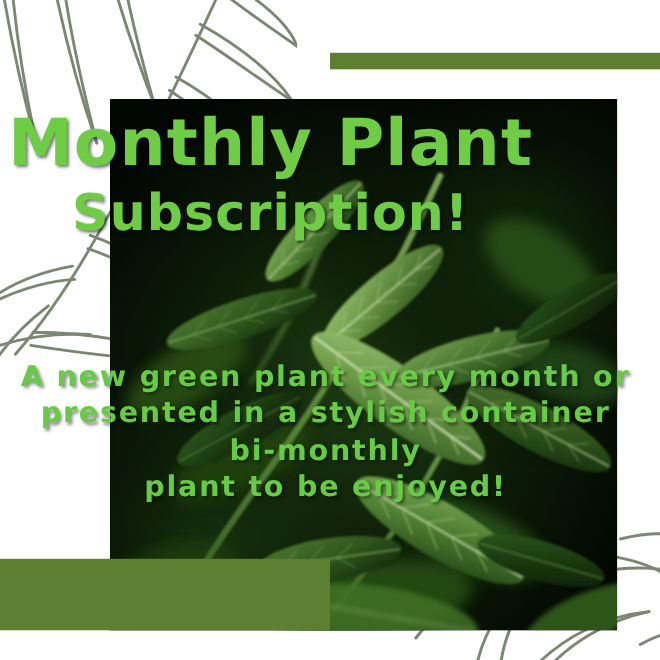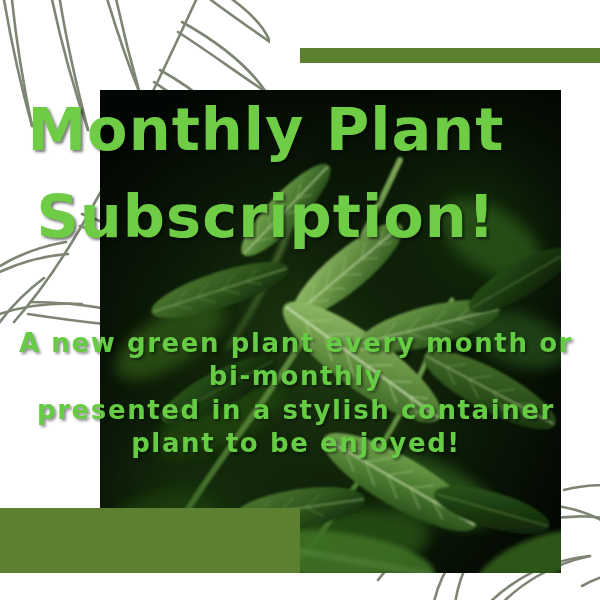--- a/index.html
+++ b/index.html
@@ -79,29 +79,28 @@
     left: 0;
     width: 492px;
     text-align: center;
     font-family: "DejaVu Sans", sans-serif;
     font-weight: bold;
     color: #6ecc45;
     letter-spacing: 1px;
     line-height: 1;
     text-shadow: 2px 2px 3px rgba(0,0,0,0.55);
     white-space: nowrap;
-    padding-left: 20px;
   }
   .headline-1 {
     top: 100px;
     font-size: 59px;
   }
   .headline-2 {
-    top: 187px;
-    font-size: 59px;
+    top: 170px;
+    font-size: 46px;
     text-align: center;
   }
 
   .subcopy {
     position: absolute;
     left: 0;
     width: 592px;
     text-align: center;
     font-family: "DejaVu Sans", sans-serif;
     font-weight: bold;
@@ -404,18 +403,18 @@
     </svg>
   </div>
 
   <div class="bar bar-bottom"></div>
 
   <div class="headline headline-1">Monthly Plant</div>
   <div class="headline headline-2">Subscription!</div>
 
   <div class="subcopy subcopy-block">
     <span class="subcopy-line">A new green plant every month or</span>
+    <span class="subcopy-line">presented in a stylish container</span>
     <span class="subcopy-line">bi-monthly</span>
-    <span class="subcopy-line">presented in a stylish container</span>
     <span class="subcopy-line">plant to be enjoyed!</span>
   </div>
 
 </div>
 
 </body></html>

